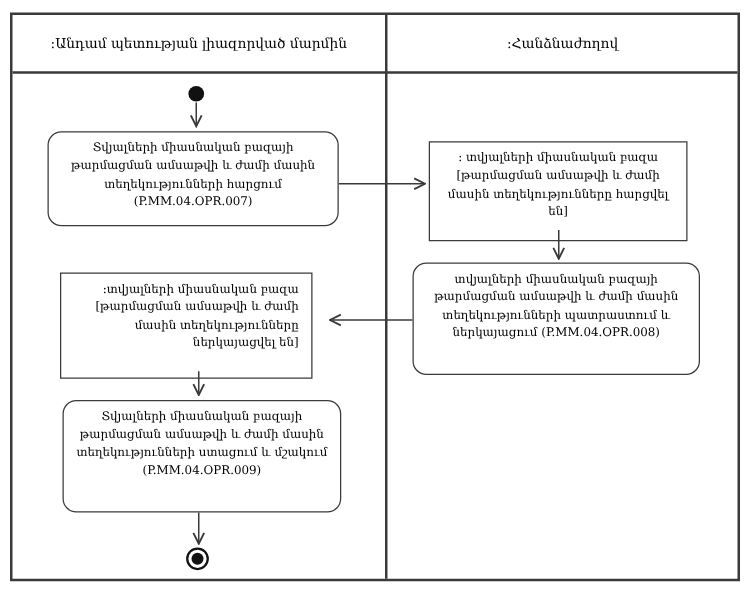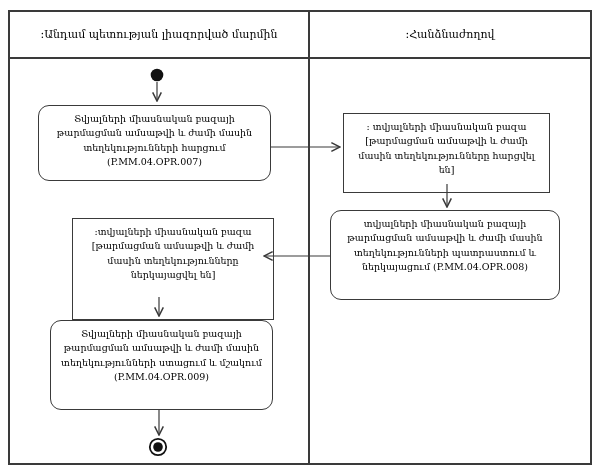--- a/index.html
+++ b/index.html
@@ -41,21 +41,21 @@
     background:#ffffff;
     font-size:9.5px; line-height:1.5; color:#000;
     text-align:center;
     padding:6px 10px 0 10px;
   }
   .node.action { border-radius:11px; }
   .node.object { border-radius:0; }
   #a1 { left:38px;  top:105px; width:233px; height:76px; }
   #b1 { left:343px; top:103px; width:207px; height:80px;margin-top:10px; }
   #b2 { left:330px; top:210px; width:230px; height:90px; }
-  #a2 { left:72px;  top:218px; width:202px; height:102px; }
+  #a2 { left:48px;  top:218px; width:202px; height:85px;text-align:right; }
   #a3 { left:50px;  top:320px; width:223px; height:90px; }
   svg.flows {
     position:absolute; left:0; top:0;
     width:600px; height:476px;
     pointer-events:none;
   }
 </style>
 </head>
 <body>
 

